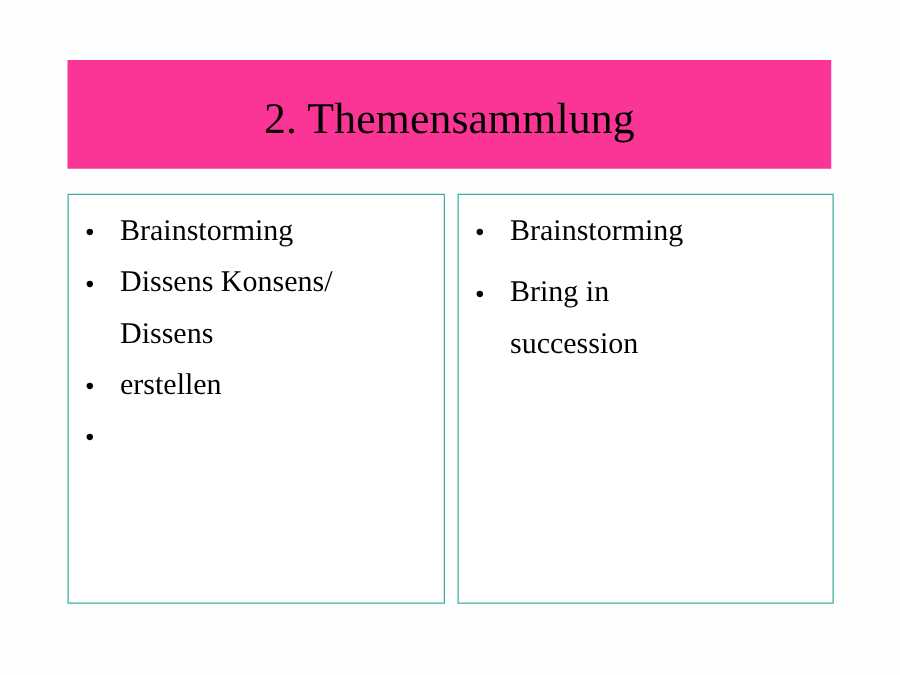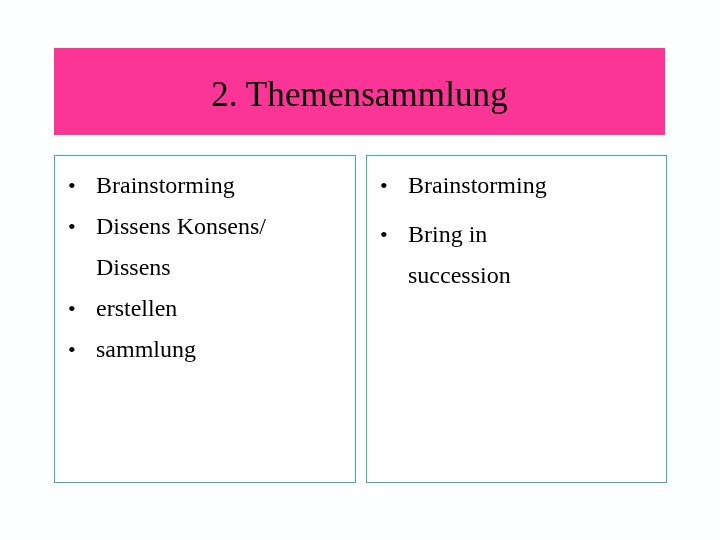--- a/index.html
+++ b/index.html
@@ -123,21 +123,20 @@
             <span class="bullet-line">Brainstorming</span>
           </li>
           <li class="bullet-item">
             <span class="bullet-line">Dissens Konsens/</span>
             <span class="bullet-line">Dissens</span>
           </li>
           <li class="bullet-item">
             <span class="bullet-line">erstellen</span>
           </li>
           <li class="bullet-item">
-            <span class="bullet-line">sammlung</span>
           </li>
         </ul>
     </div>
 
     <div class="content-box right" style="border-color: rgb(63, 175, 162);">
       <ul class="bullet-list">
           <li class="bullet-item">
             <span class="bullet-line">Brainstorming</span>
           </li>
           <li class="bullet-item">

